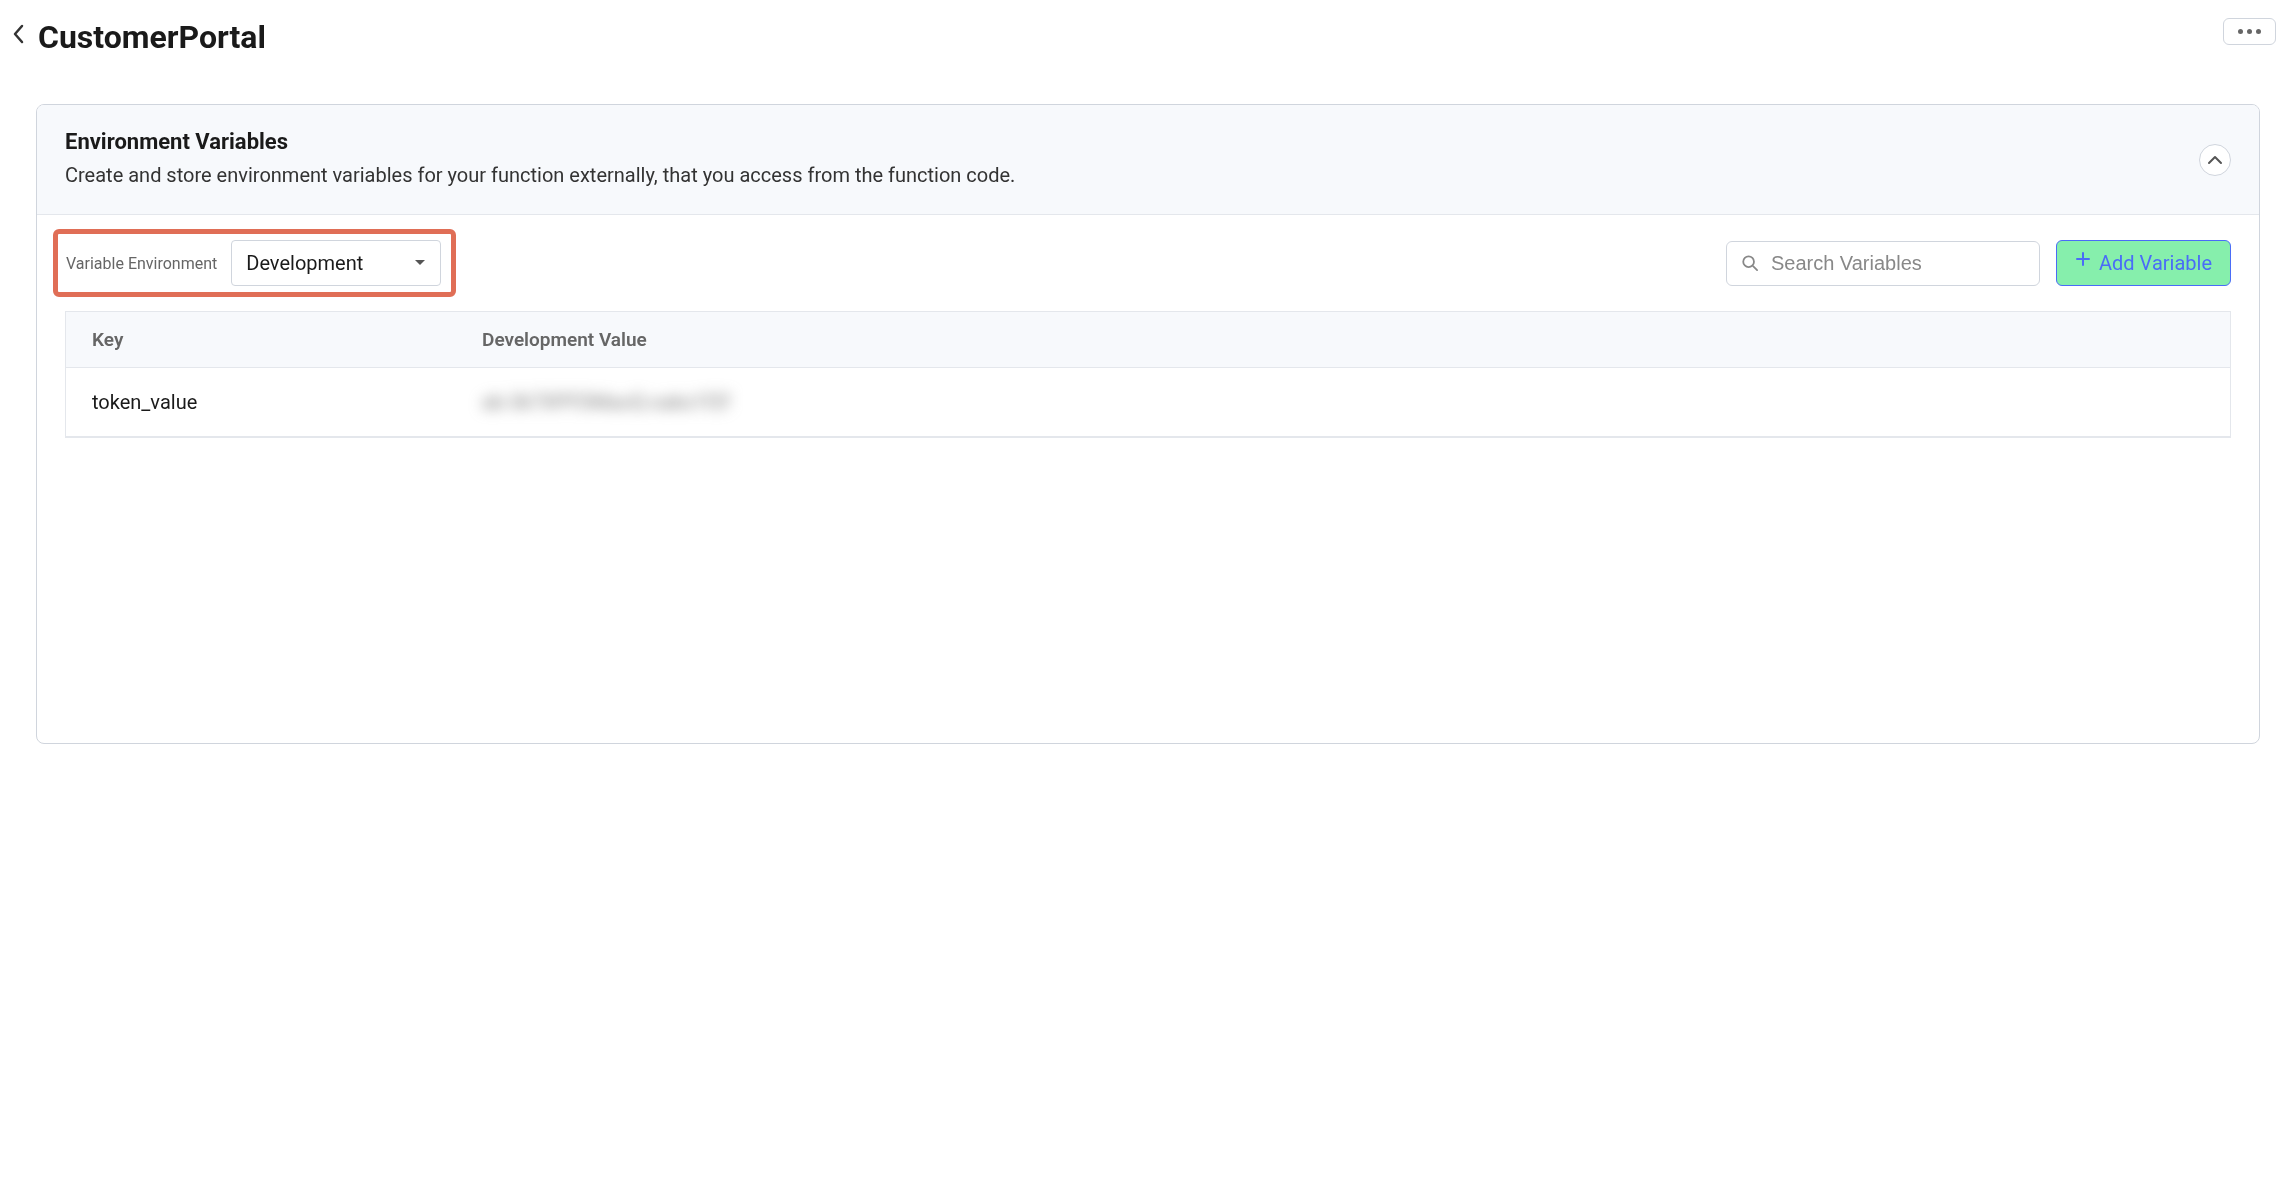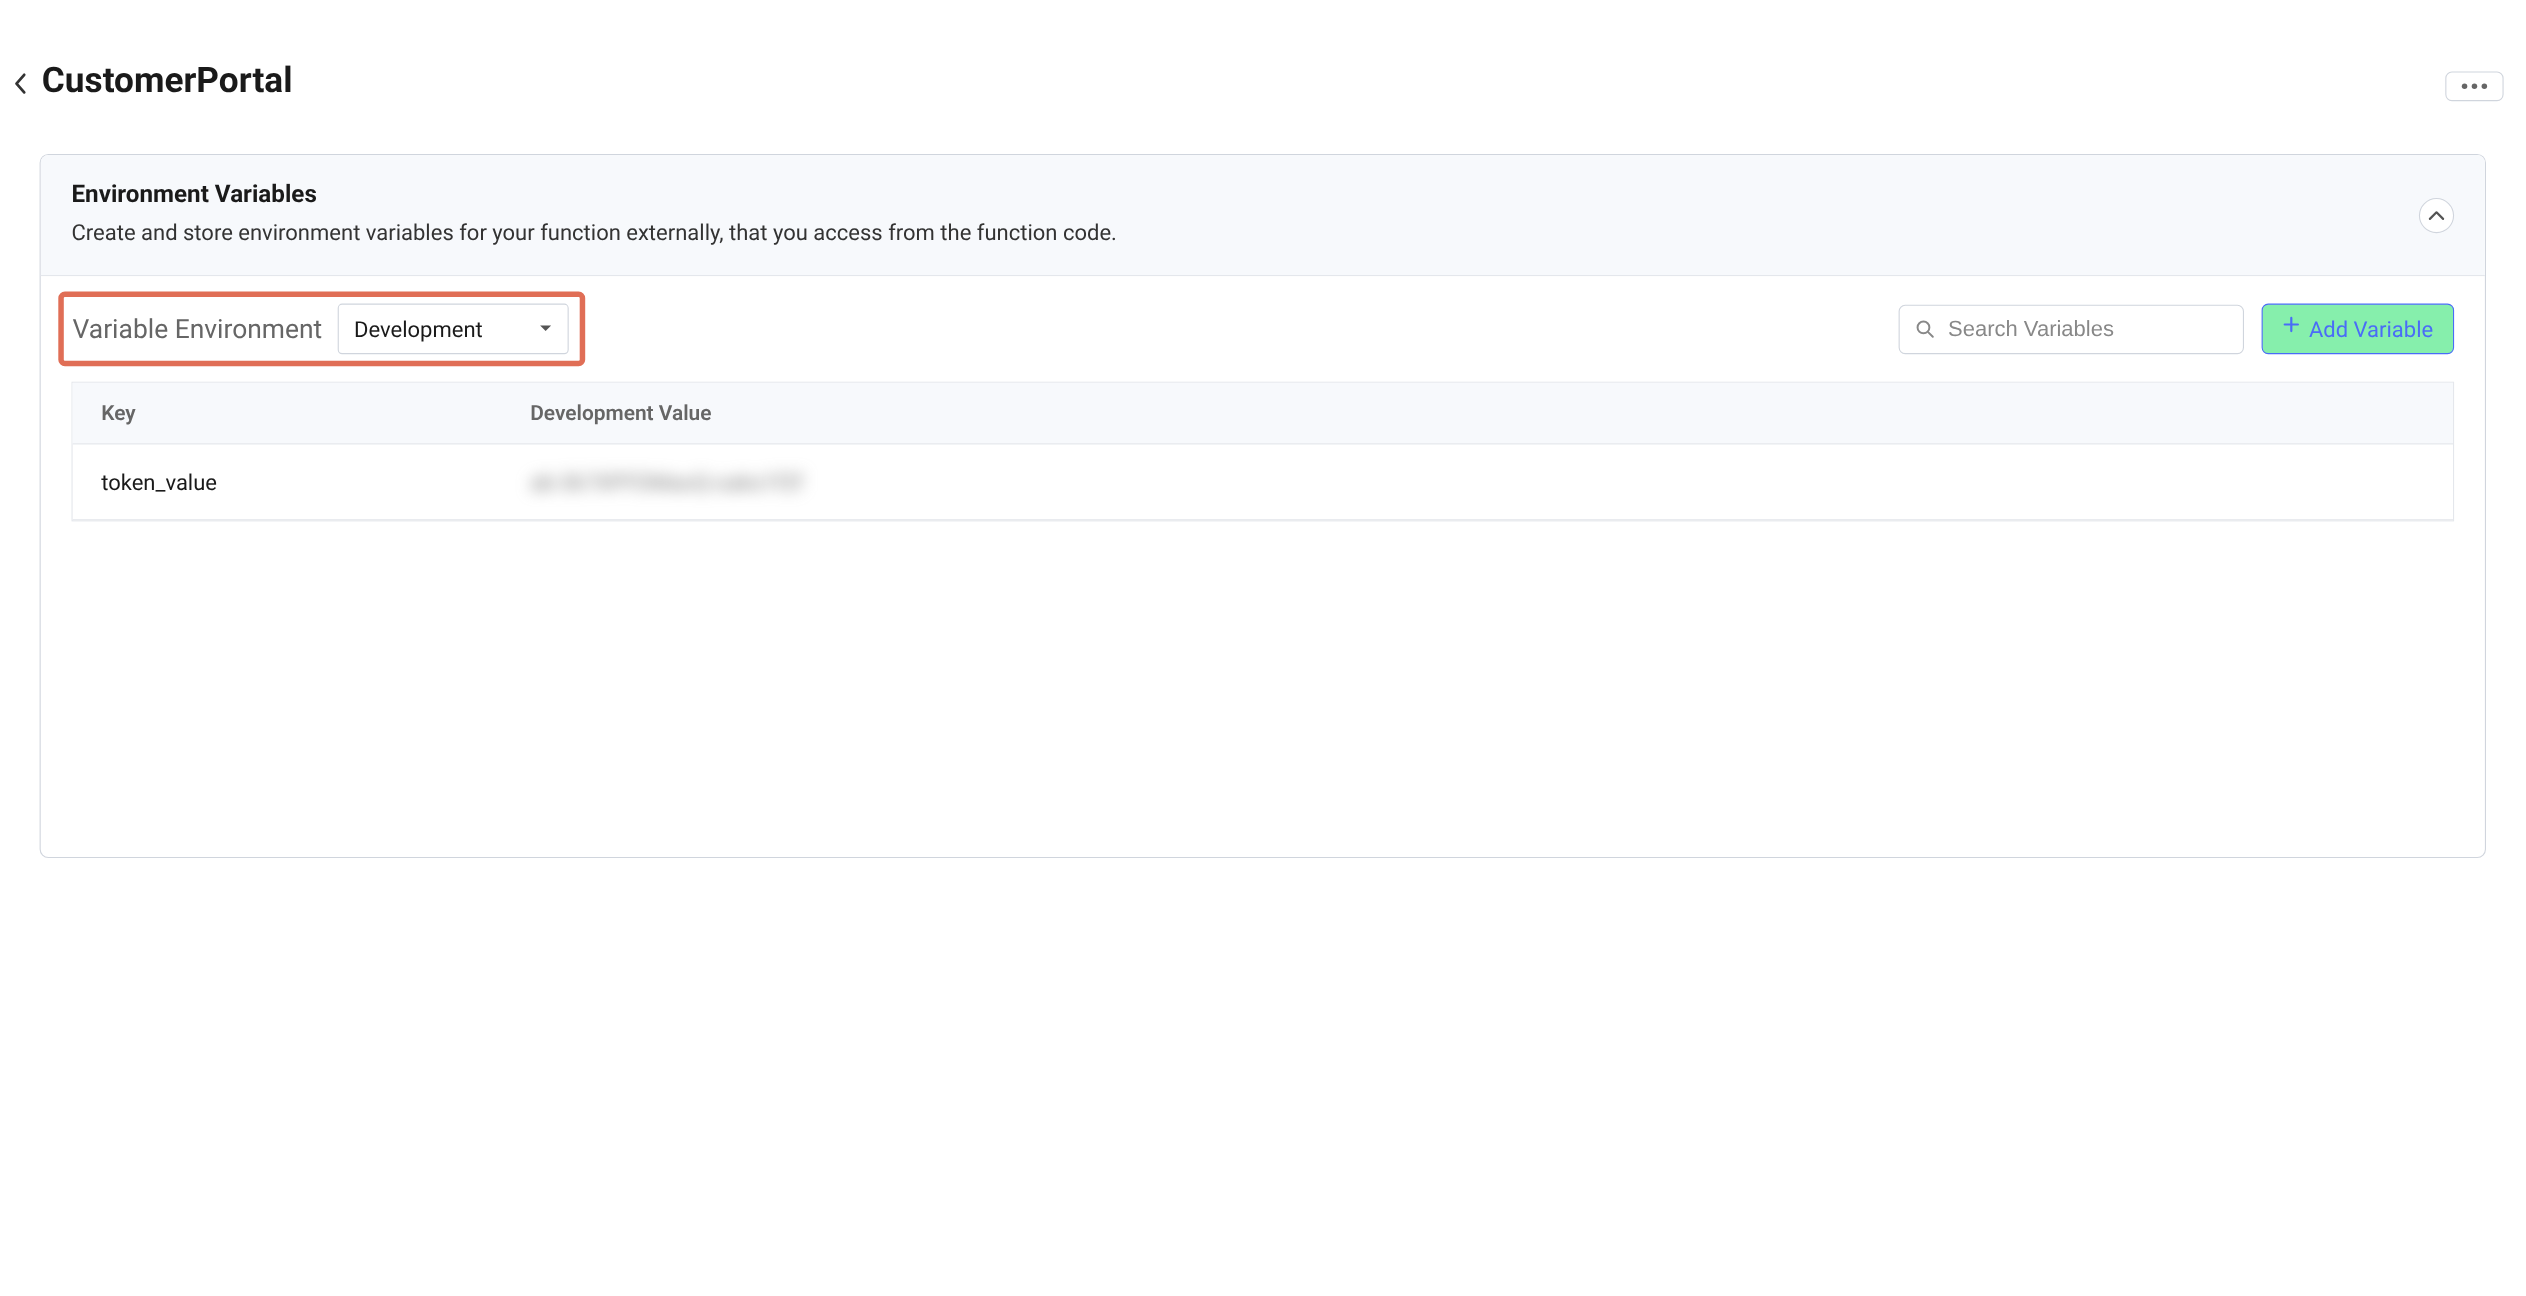--- a/index.html
+++ b/index.html
@@ -7,24 +7,23 @@
       padding: 0;
       box-sizing: border-box;
     }
     body {
       font-family: -apple-system, BlinkMacSystemFont, "Segoe UI", Roboto, "Helvetica Neue", Arial, sans-serif;
       background: #ffffff;
       color: #1a1a1a;
     }
     .top-bar {
       display: flex;
-      align-items: flex-end;
+      align-items: flex-start;
       padding: 18px 20px 18px 8px;
       position: relative;
-      margin-top: 36px;
     }
     .back-btn {
       cursor: pointer;
       display: flex;
       align-items: center;
       padding: 4px;
       margin-right: 8px;
     }
     .page-title {
       font-size: 32px;
@@ -124,21 +123,21 @@
     .env-group {
       display: flex;
       align-items: center;
       gap: 14px;
       border: 5px solid #e06e56;
       border-radius: 6px;
       padding: 6px 10px 6px 8px;
       margin-left: -12px;
     }
     .env-label {
-      font-size: 24px;
+      font-size: 16px;
       color: #666;
     }
     .env-select {
       border: 1px solid #d0d5dd;
       border-radius: 4px;
       padding: 10px 14px;
       font-size: 20px;
       display: flex;
       align-items: center;
       gap: 40px;

